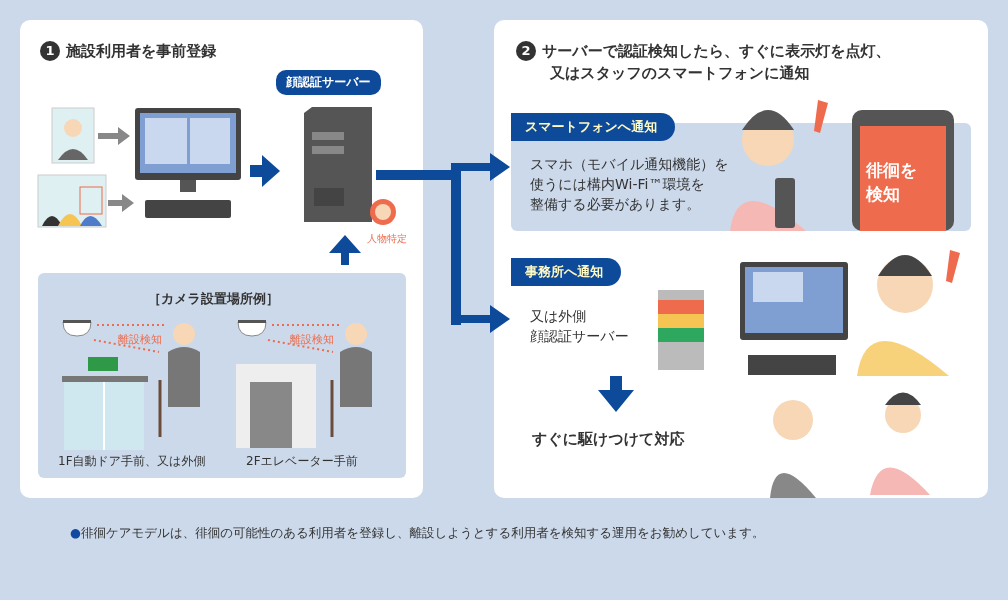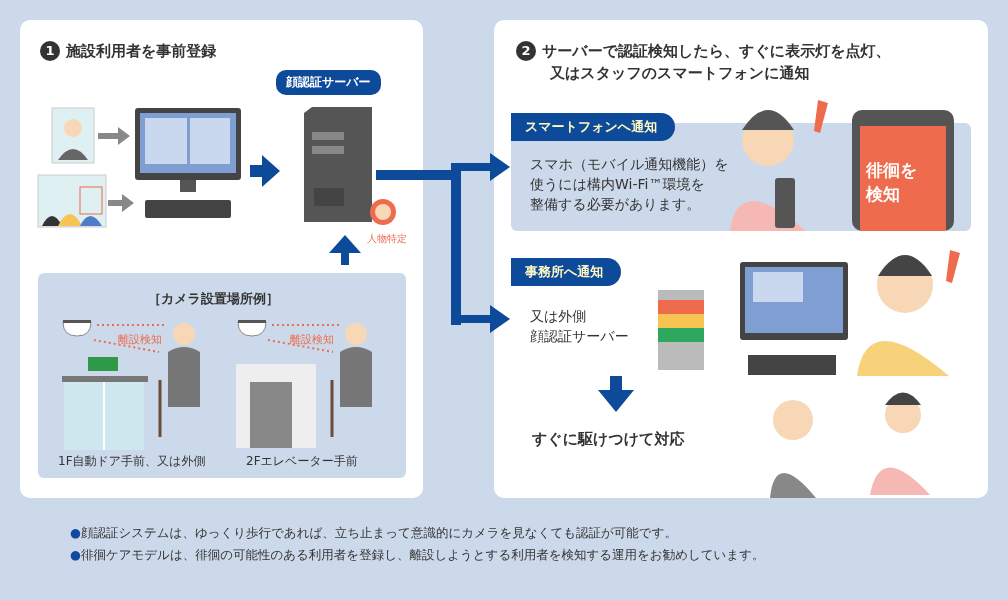--- a/index.html
+++ b/index.html
@@ -165,15 +165,14 @@
 <div class="box" style="left:511px;top:268px;width:460px;height:108px;z-index:-1"></div>
 <div class="tag" style="left:511px;top:258px">事務所へ通知</div>
 <div class="txt" style="left:530px;top:306px">
     <div>又は外側</div>
     <div>顔認証サーバー</div>
   </div>
 
 <div class="ab" style="left:532px;top:430px;font-weight:bold;font-size:15px">すぐに駆けつけて対応</div>
 
 <div class="notes">
- <div><span class="dot">●</span><span>顔認証システムは、ゆっくり歩行であれば、立ち止まって意識的にカメラを見なくても認証が可能です。</span></div>
  <div><span class="dot">●</span><span>徘徊ケアモデルは、徘徊の可能性のある利用者を登録し、離設しようとする利用者を検知する運用をお勧めしています。</span></div>
 </div>
 
 </body></html>

